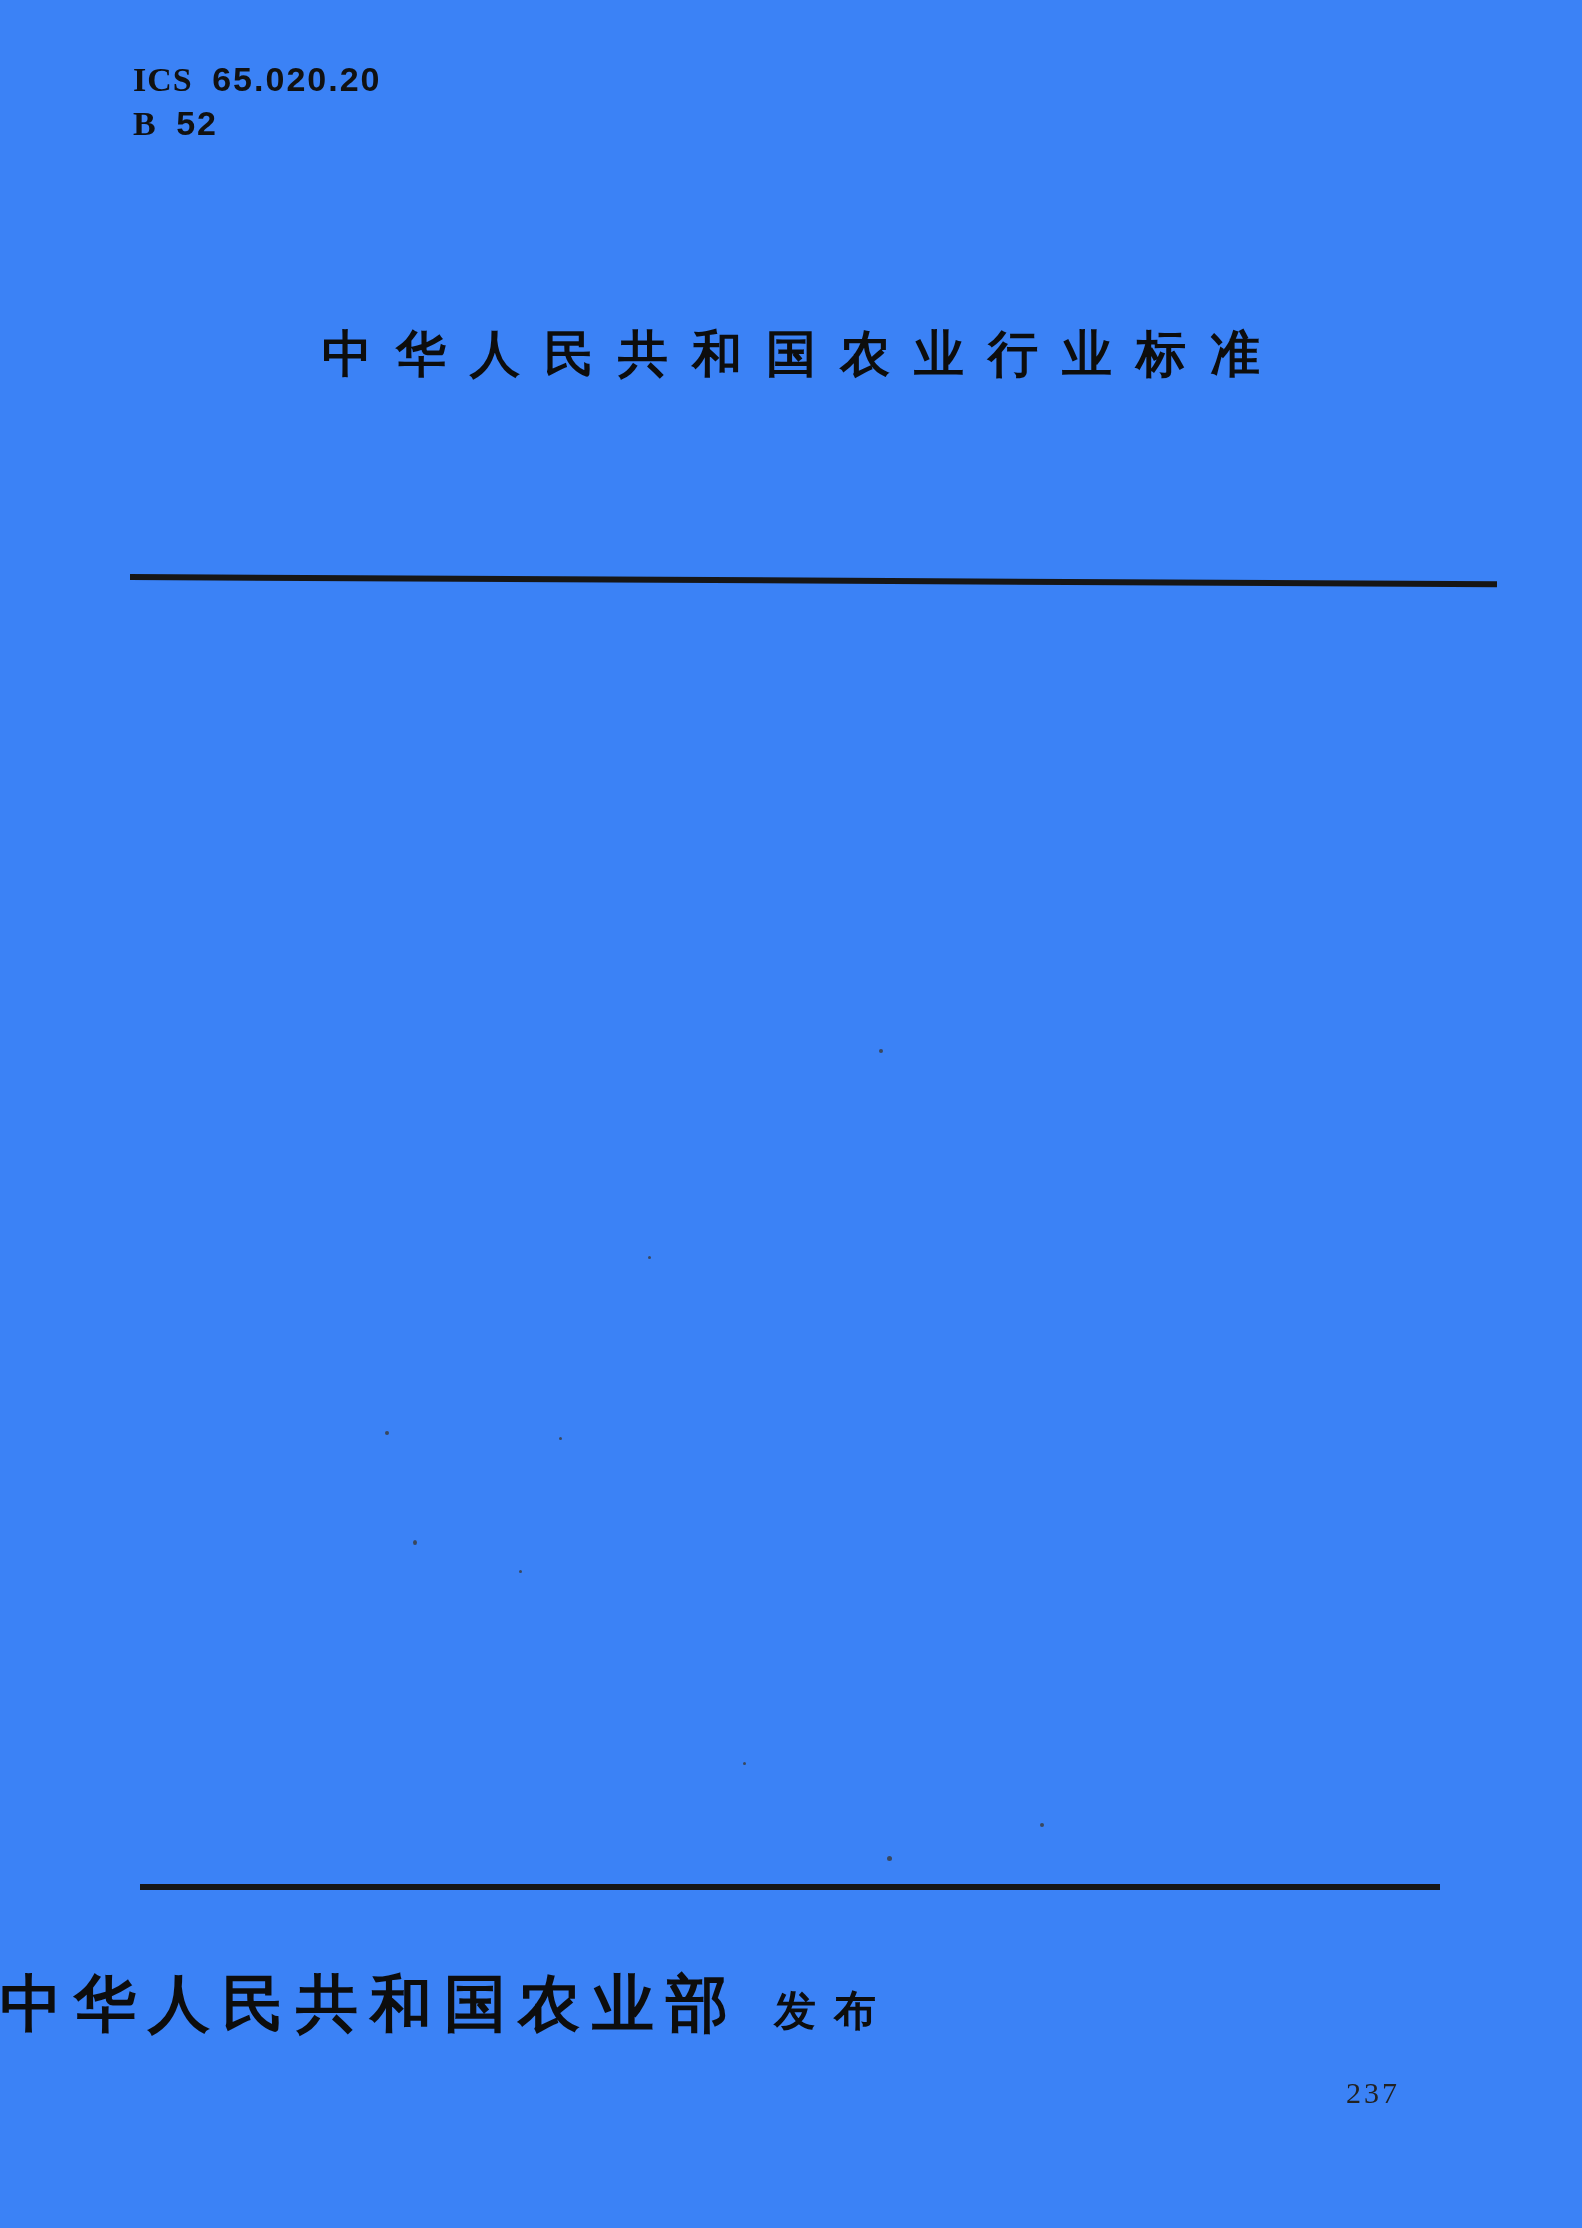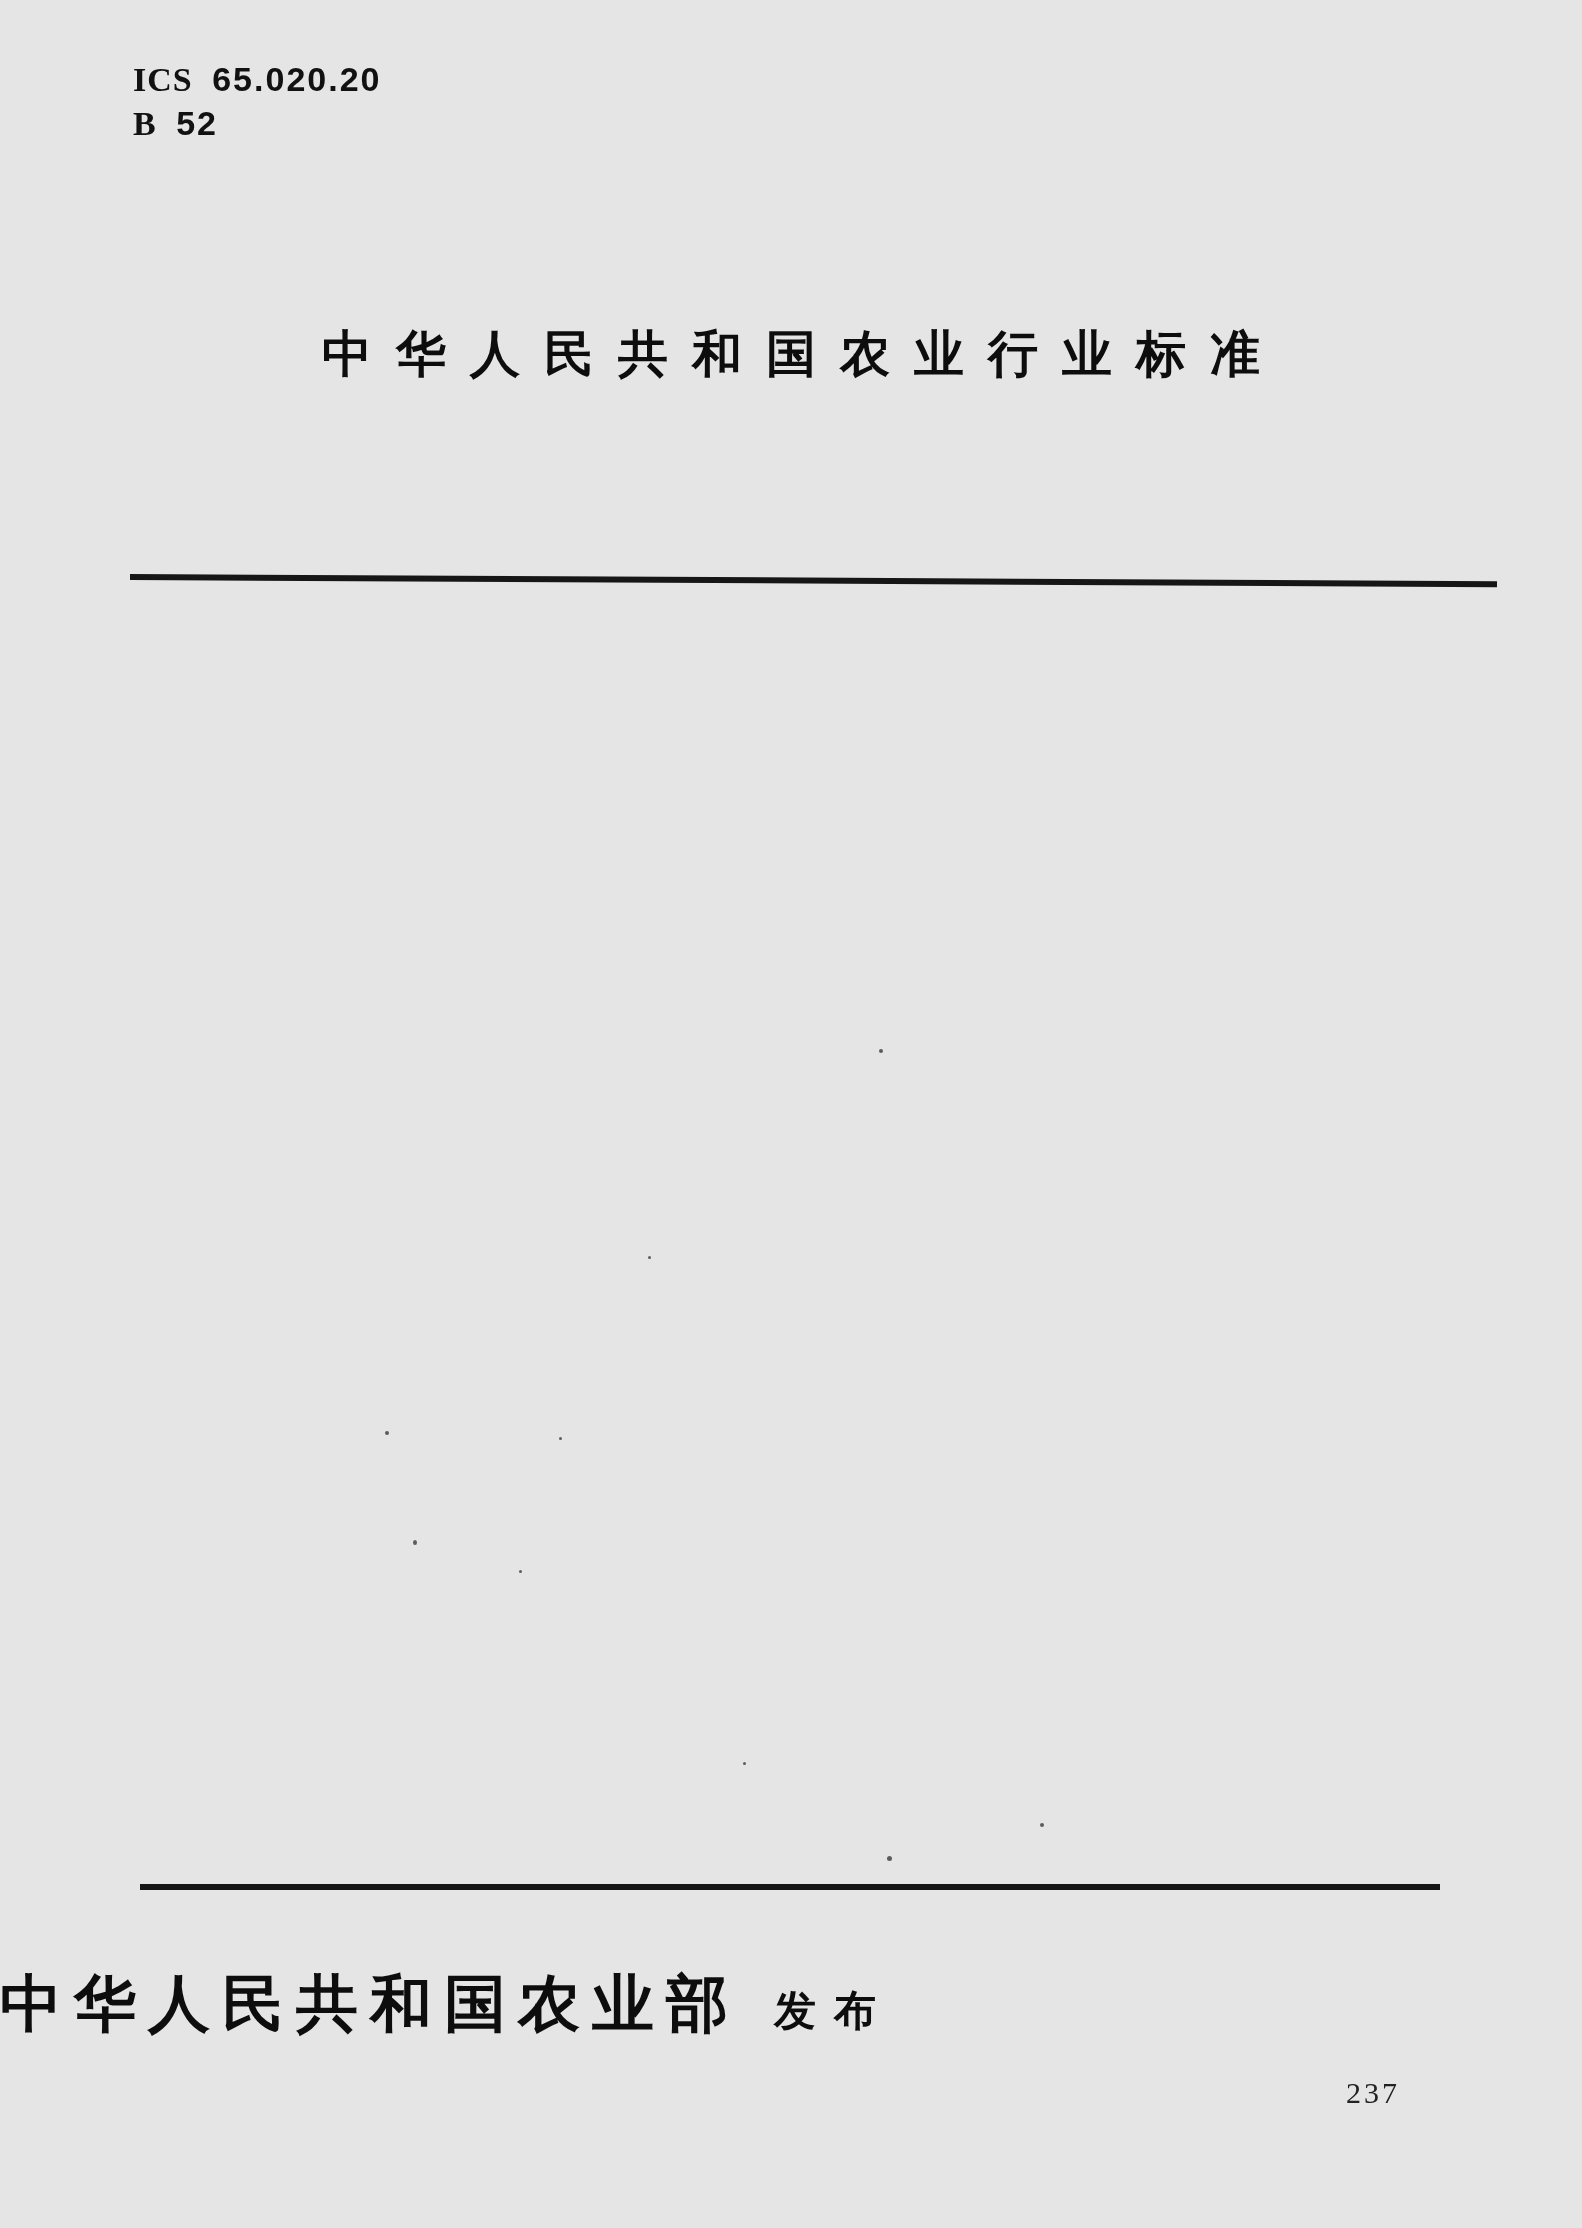--- a/index.html
+++ b/index.html
@@ -4,21 +4,21 @@
 <style>
   html, body {
     margin: 0;
     padding: 0;
     background: #ffffff;
   }
   .page {
     position: relative;
     width: 1582px;
     height: 2228px;
-    background: #e5e5e5;
+    background: #3b82f6;
     overflow: hidden;
     color: #111111;
     font-family: "Liberation Serif", serif;
     text-decoration: underline;
   }
 
   
   .ics-line {
     position: absolute;
     left: 133px;

